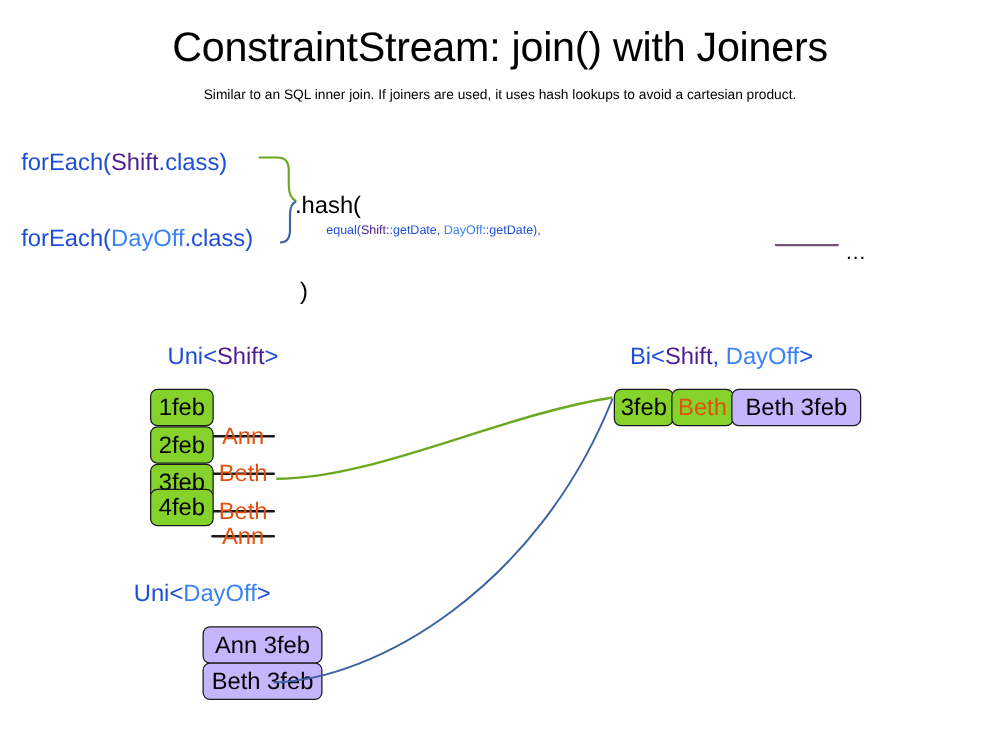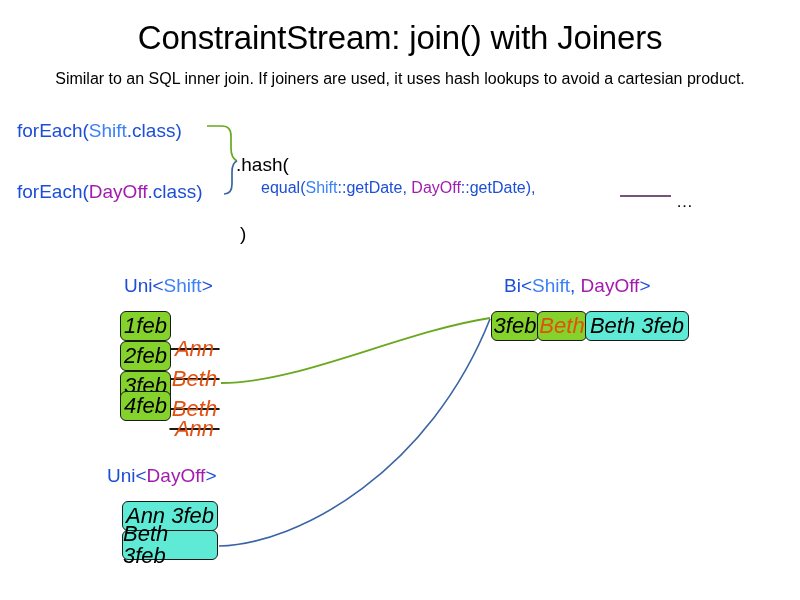--- a/index.html
+++ b/index.html
@@ -31,98 +31,97 @@
     font-size: 33px;
     font-weight: normal;
     letter-spacing: -0.2px;
     white-space: nowrap;
   }
   #page-subtitle {
     position: absolute;
     left: 0; top: 70px;
     width: 800px;
     text-align: center;
-    font-size: 16px;
+    font-size: 11px;
     white-space: nowrap;
   }
 
   
   .code-line {
     position: absolute;
     font-size: 19px;
     white-space: nowrap;
     line-height: 1;
   }
   #foreach-shift-line { left: 17px; top: 121px; }
   #foreach-dayoff-line { left: 17px; top: 182px; }
   #join-open-line { left: 236px; top: 155px; }
   #join-close-line { left: 240px; top: 224px; }
   .equal-line {
     position: absolute;
-    font-size: 16px;
+    font-size: 10px;
     white-space: nowrap;
     line-height: 1;
   }
   #equal-date-line { left: 261px; top: 180px; }
   #equal-employee-line { left: 261px; top: 201px; }
 
-  .tok-shift { color: #3b82f6; }
-  .tok-dayoff { color: #a21caf; }
+  .tok-shift { color: #4c1d95; }
+  .tok-dayoff { color: #3b82f6; }
   .tok-plain { color: #1d4ed8; }
 
   #ellipsis-label {
     position: absolute;
     left: 676px; top: 192px;
     font-size: 17px;
     color: #000000;
   }
 
   
   .stream-label {
     position: absolute;
     font-size: 19px;
     white-space: nowrap;
     line-height: 1;
   }
-  #uni-shift-label { left: 124px; top: 276px; }
+  #uni-shift-label { left: 134px; top: 276px; }
   #uni-dayoff-label { left: 107px; top: 466px; }
   #bi-label { left: 504px; top: 276px; }
 
   
   .row-box {
     position: absolute;
     display: flex;
     align-items: stretch;
     height: 30px;
   }
   .cell {
     border: 1.6px solid #1a1a1a;
     border-radius: 6px;
     display: flex;
     align-items: center;
     justify-content: center;
-    font-size: 22px;
+    font-size: 19px;
     line-height: 1;
     box-sizing: border-box;
-    font-style: italic;
   }
   .cell.green { background: #84d22b; }
-  .cell.blue  { background: #5eead4; }
+  .cell.blue  { background: #c4b5fd; }
   .cell.date  { color: #000000; }
   .cell.name  { color: #e2510f; }
   .cell.pair  { color: #000000; }
 
   #shift-rows { position: absolute; left: 120px; top: 311px; }
   #shift-rows .row-box { left: 0; }
   #shift-rows .cell.date { width: 51px; }
   #shift-rows .cell.name { width: 51px; margin-left: -2px; margin-top: 37px; }
 
   #dayoff-rows { position: absolute; left: 122px; top: 501px; }
   #dayoff-rows .row-box { left: 0; }
-  #dayoff-rows .cell.pair { width: 96px; }
+  #dayoff-rows .cell.pair { width: 96px; margin-left: 40px; }
 
   #bi-row { position: absolute; left: 491px; top: 311px; }
   #bi-row .cell.c-date { width: 48px; }
   #bi-row .cell.c-name { width: 50px; margin-left: -2px; }
   #bi-row .cell.c-pair { width: 104px; margin-left: -2px; }
 
   
   #connectors {
     position: absolute;
     left: 0; top: 0;

